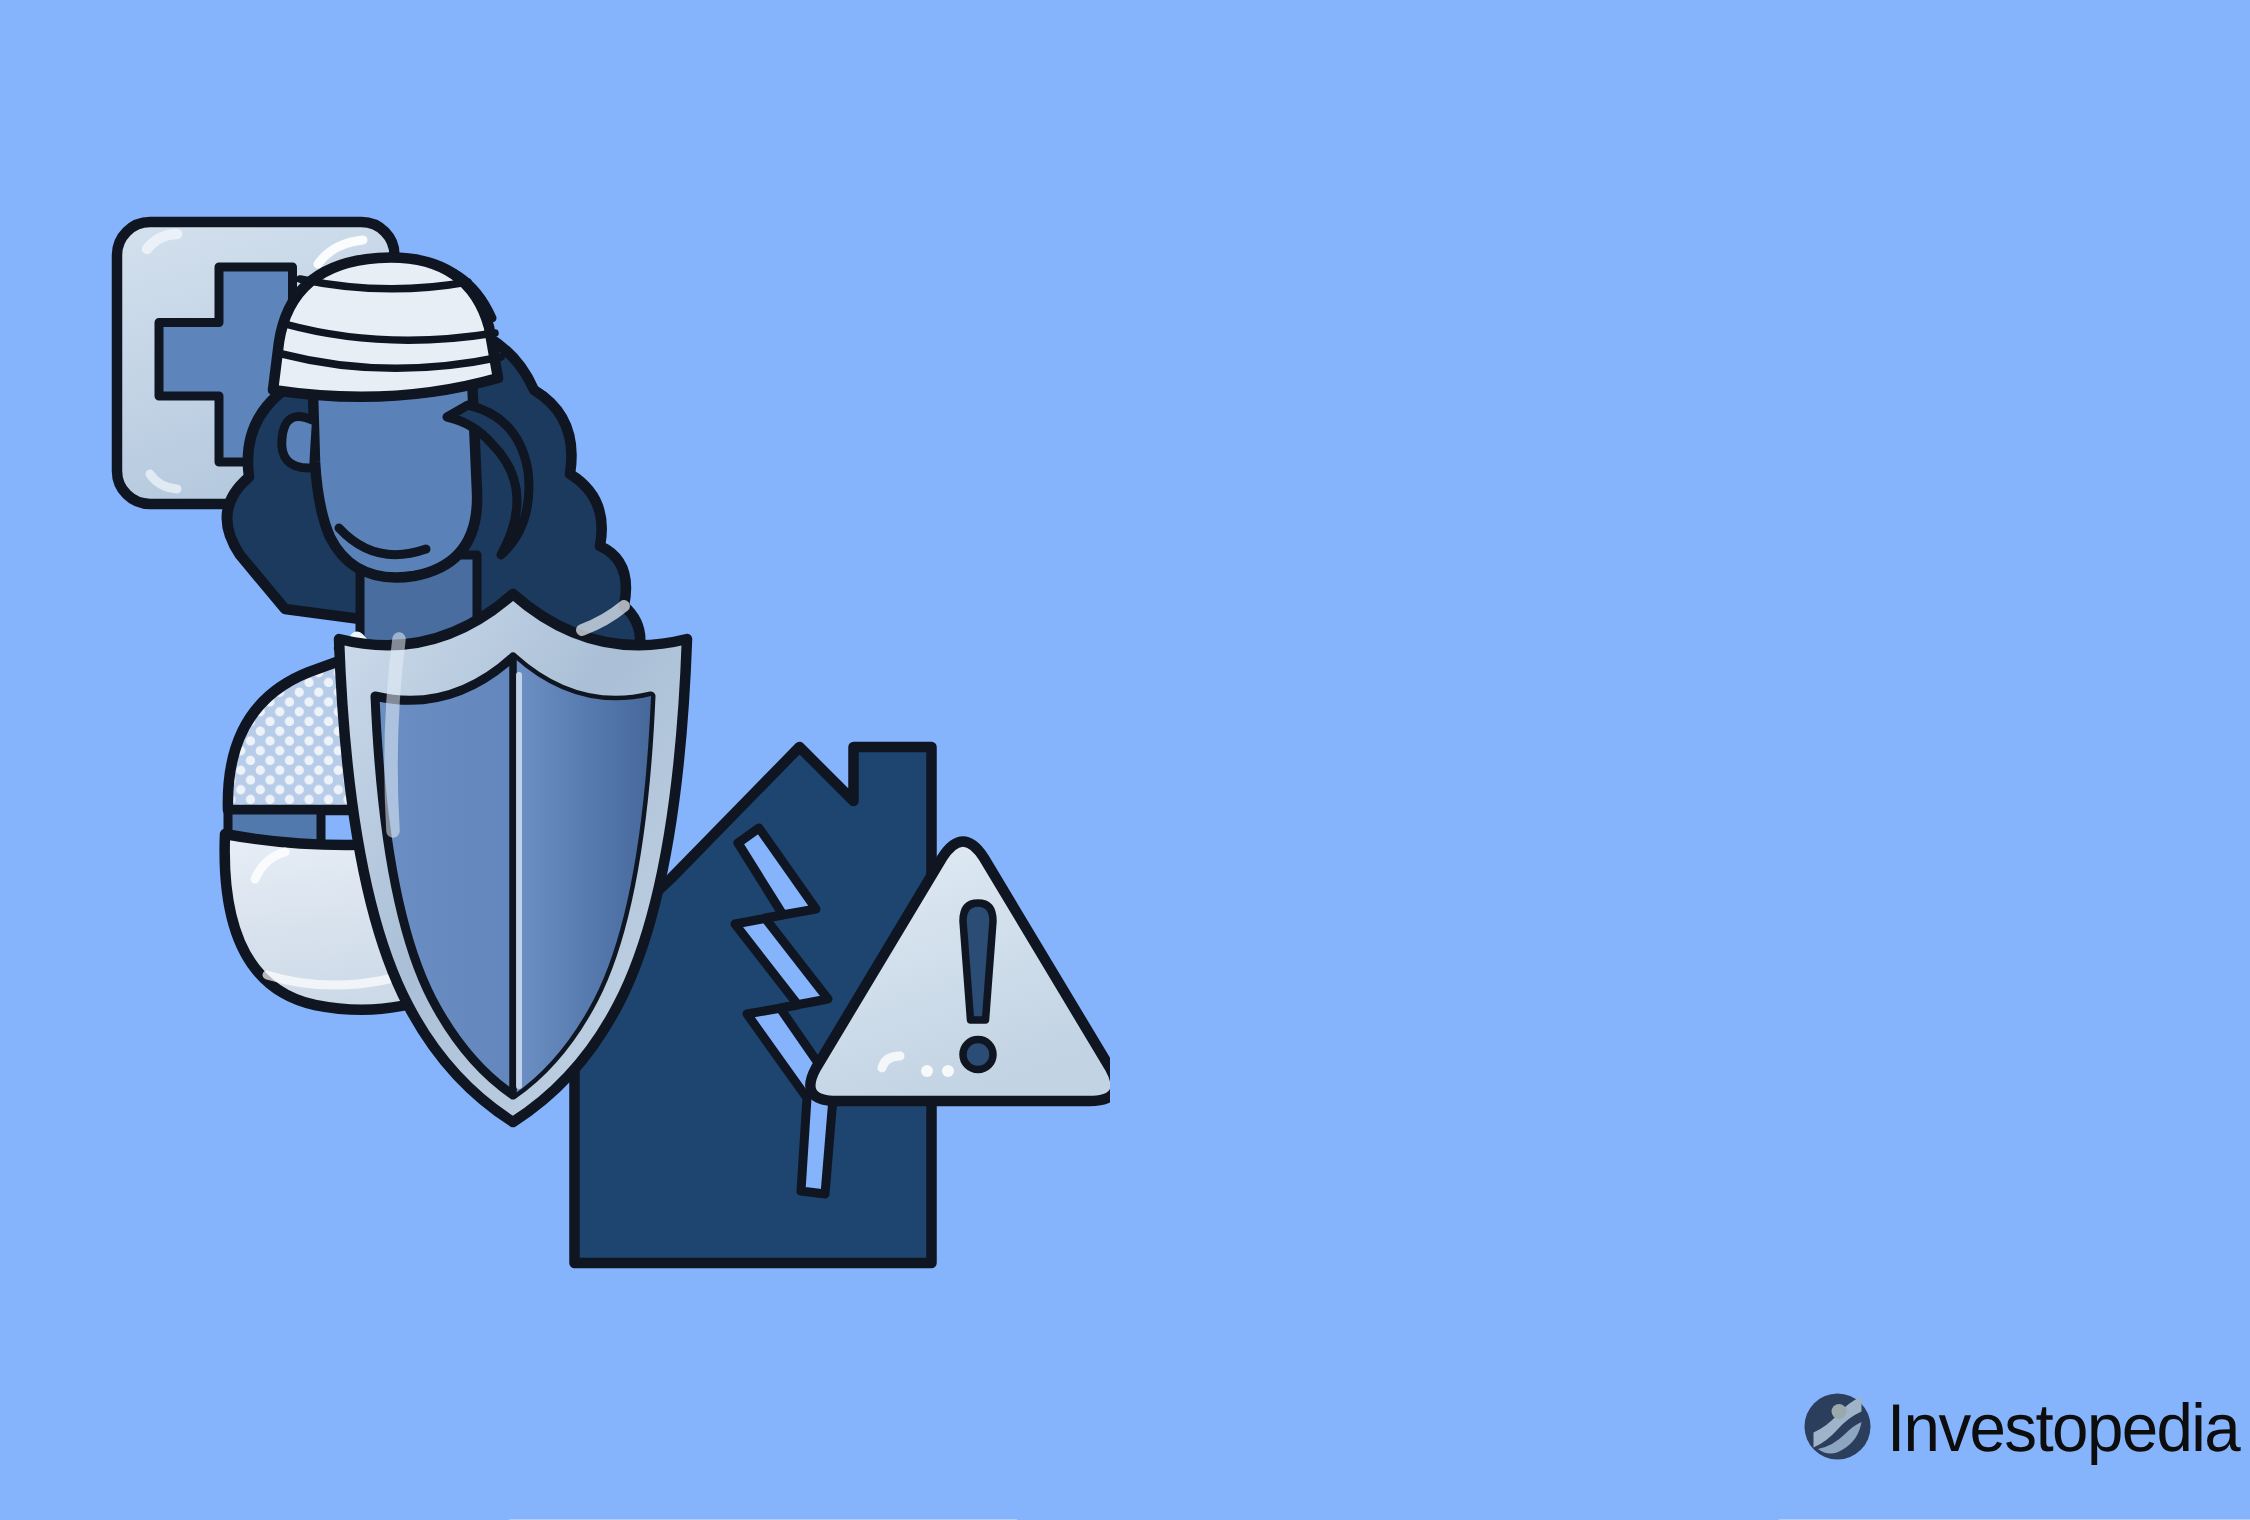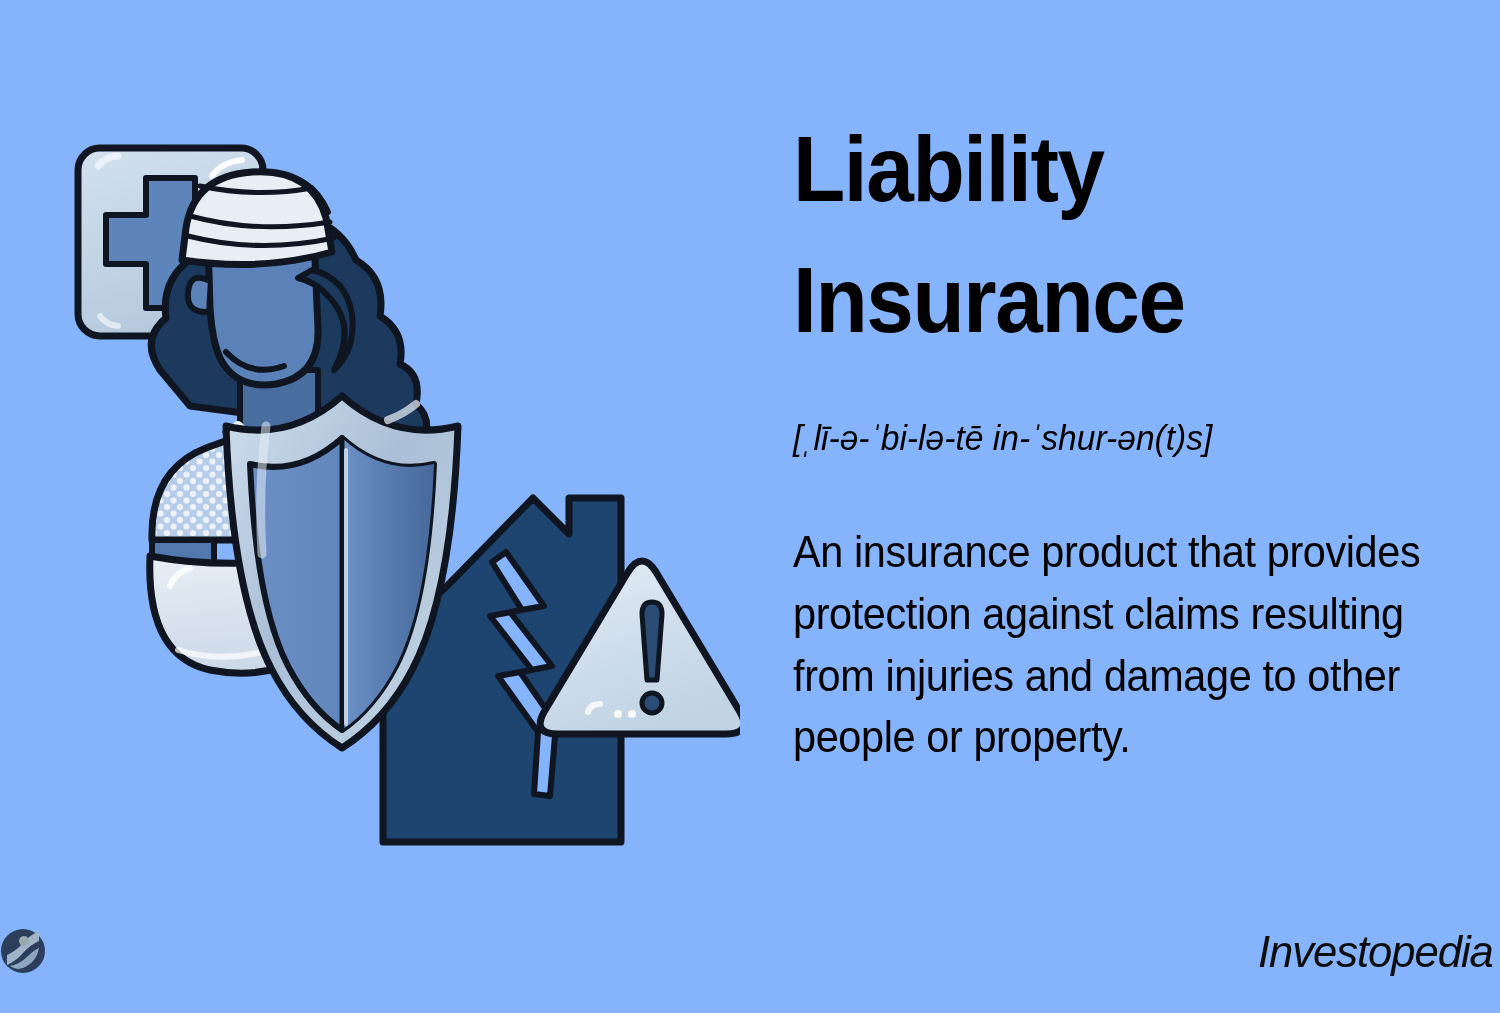--- a/index.html
+++ b/index.html
@@ -79,23 +79,22 @@
   }
 
   
   #footer-logo {
     position: absolute;
     left: 0;
     right: 0;
     top: 928px;
     display: flex;
     align-items: center;
-    justify-content: space-between;
+    justify-content: flex-end;
     gap: 10px;
-    font-style: italic;
   }
   #logo-mark {
     width: 46px;
     height: 46px;
     flex: 0 0 auto;
   }
   #logo-word {
     font-family: "Liberation Sans", sans-serif;
     font-size: 45px;
     font-weight: normal;
@@ -294,26 +293,20 @@
           <circle cx="612" cy="583" r="10" fill="#2b4c75" stroke-width="5"></circle>
           <path d="M548 592 q2 -8 12 -8" fill="none" stroke="#ffffff" stroke-width="6" opacity="0.8"></path>
           <circle cx="578" cy="594" r="4" fill="#ffffff" stroke="none" opacity="0.85"></circle>
           <circle cx="592" cy="594" r="4" fill="#ffffff" stroke="none" opacity="0.85"></circle>
         </g>
 
       </g>
     </svg>
   </div>
 
-  <div id="textcol">
-    <h1 id="term">Liability
-Insurance</h1>
-    <div id="pronunciation">[ˌlī-ə-ˈbi-lə-tē in-ˈshur-ən(t)s]</div>
-    <p id="definition">An insurance product that provides protection against claims resulting from injuries and damage to other people or property.</p>
-  </div>
 
   <div id="footer-logo">
     <span id="logo-mark">
       <svg viewBox="0 0 46 46" xmlns="http://www.w3.org/2000/svg">
         <circle cx="23" cy="23" r="22" fill="#2b3f5c"></circle>
         <path d="M7 27 q9 -4 16 -12 q7 -8 16 -12 v10 q-9 4 -16 12 q-7 8 -16 12 z" fill="#9fb3c9"></path>
         <path d="M10 38 q10 -2 18 -10 q6 -6 11 -8 q-2 12 -12 18 q-9 6 -17 0 z" fill="#8da5bf"></path>
         <circle cx="24" cy="13" r="5" fill="#9aa9ab"></circle>
       </svg>
     </span>

